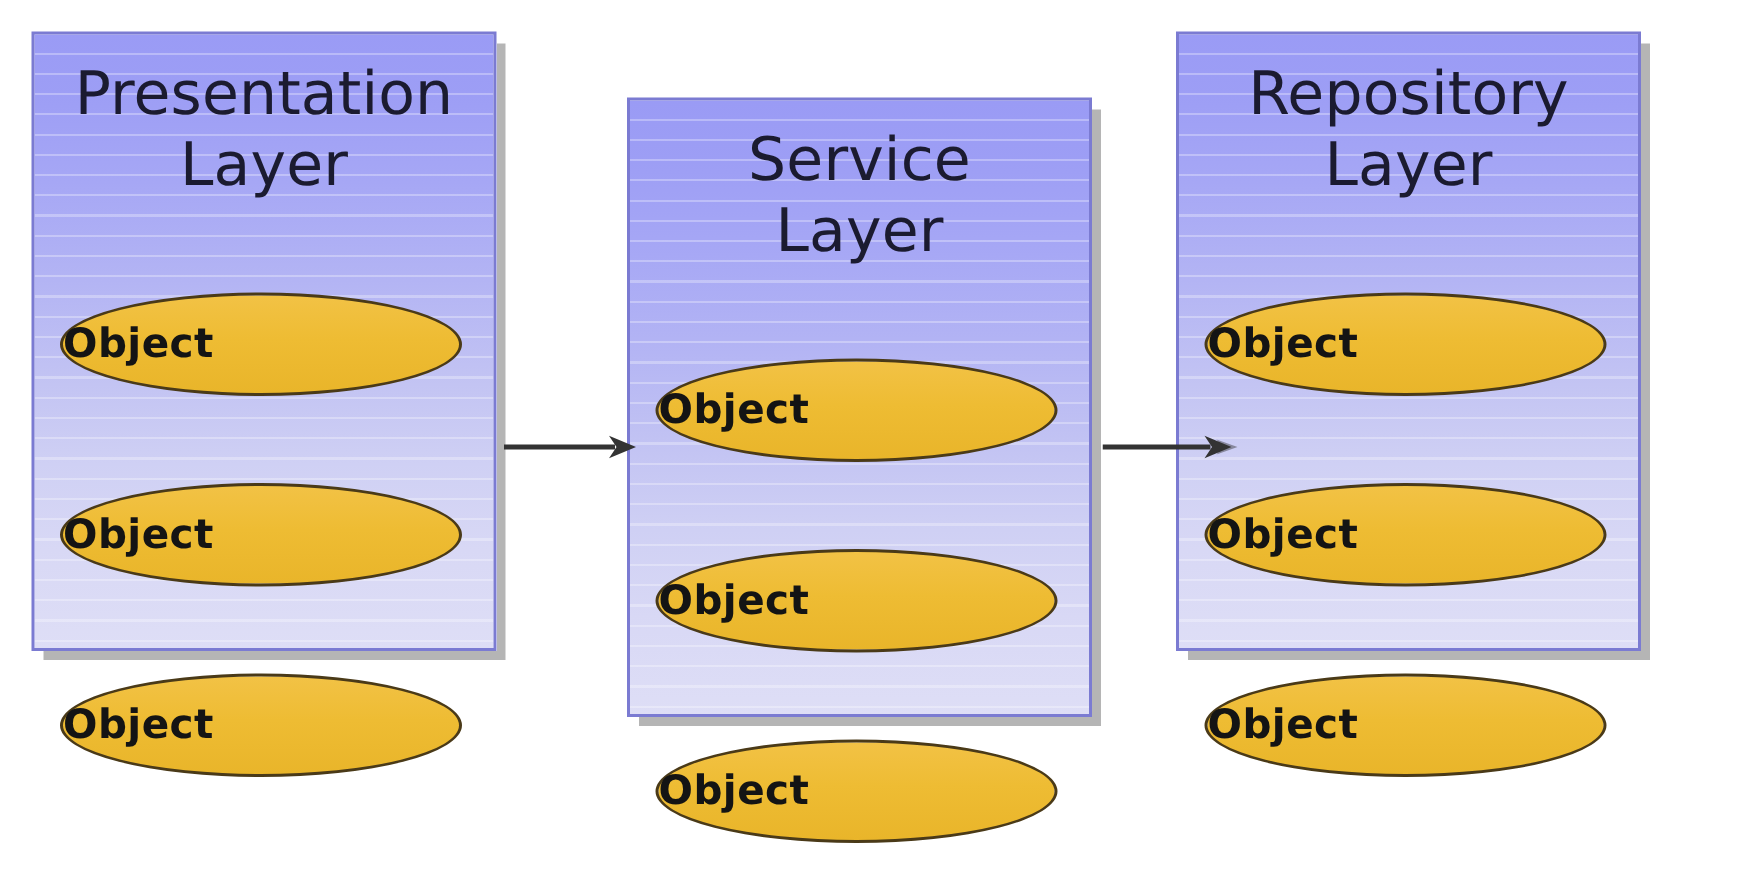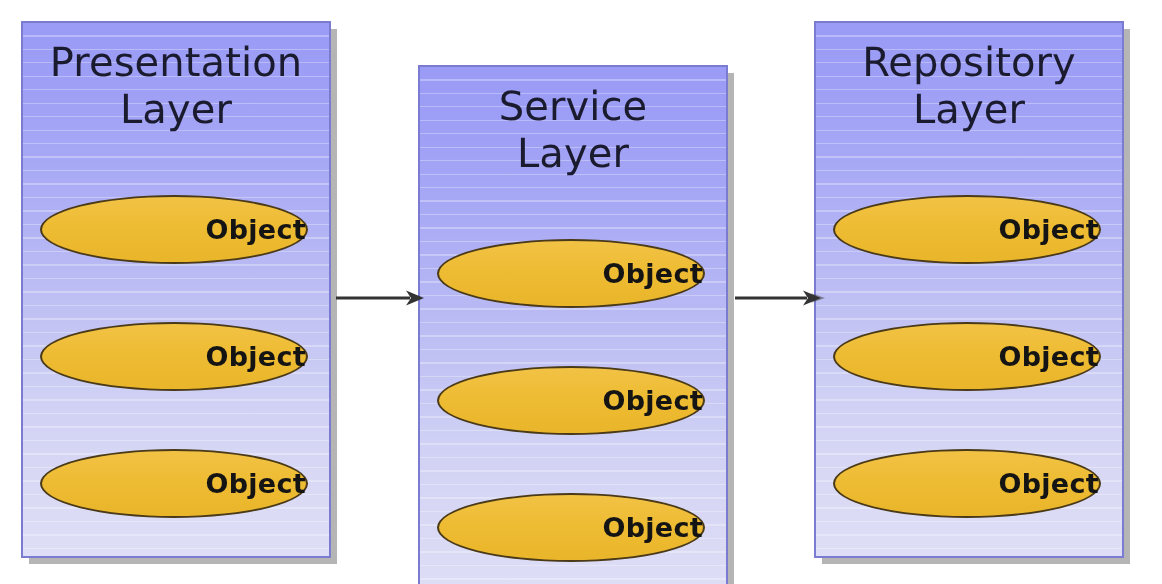--- a/index.html
+++ b/index.html
@@ -23,21 +23,21 @@
     width: 1162px;
     height: 584px;
     background: #ffffff;
   }
 
   
   .layer-panel {
     position: absolute;
     top: 21px;
     width: 310px;
-    height: 537px;
+    height: 413px;
     box-sizing: border-box;
     border: 2px solid #7b7bd2;
     background:
       repeating-linear-gradient(
         to bottom,
         rgba(255,255,255,0.00) 0px,
         rgba(255,255,255,0.00) 12px,
         rgba(255,255,255,0.30) 12px,
         rgba(255,255,255,0.30) 13.5px
       ),
@@ -47,21 +47,21 @@
         #a6a7f5 24%,
         #b3b4f4 40%,
         #c2c3f3 56%,
         #cfd0f4 70%,
         #d8d8f5 84%,
         #dedef6 100%);
     box-shadow: 7px 7px 0 -1px rgba(120,120,120,0.55);
   }
   #panel-presentation { left: 21px; }
   #panel-service      { left: 418px; margin-top: 44px; }
-  #panel-repository   { left: 814px; }
+  #panel-repository   { left: 784px; }
 
   .layer-title {
     position: absolute;
     left: 0;
     right: 0;
     top: 17px;
     text-align: center;
     font-size: 40px;
     line-height: 47px;
     font-weight: 400;
@@ -77,21 +77,21 @@
     left: 17px;
     width: 268px;
     height: 69px;
     border-radius: 50% / 50%;
     background:
       linear-gradient(to bottom, #f2c245 0%, #eebc33 45%, #e9b52a 100%);
     border: 2px solid #4a3a18;
     box-sizing: border-box;
     display: flex;
     align-items: center;
-    justify-content: flex-end;
+    justify-content: flex-start;
   }
   .object-node .object-label {
     font-size: 27px;
     font-weight: bold;
     color: #141414;
     letter-spacing: 0.3px;
     line-height: 1;
   }
   .obj-slot-0 { top: 172px; }
   .obj-slot-1 { top: 299px; }

